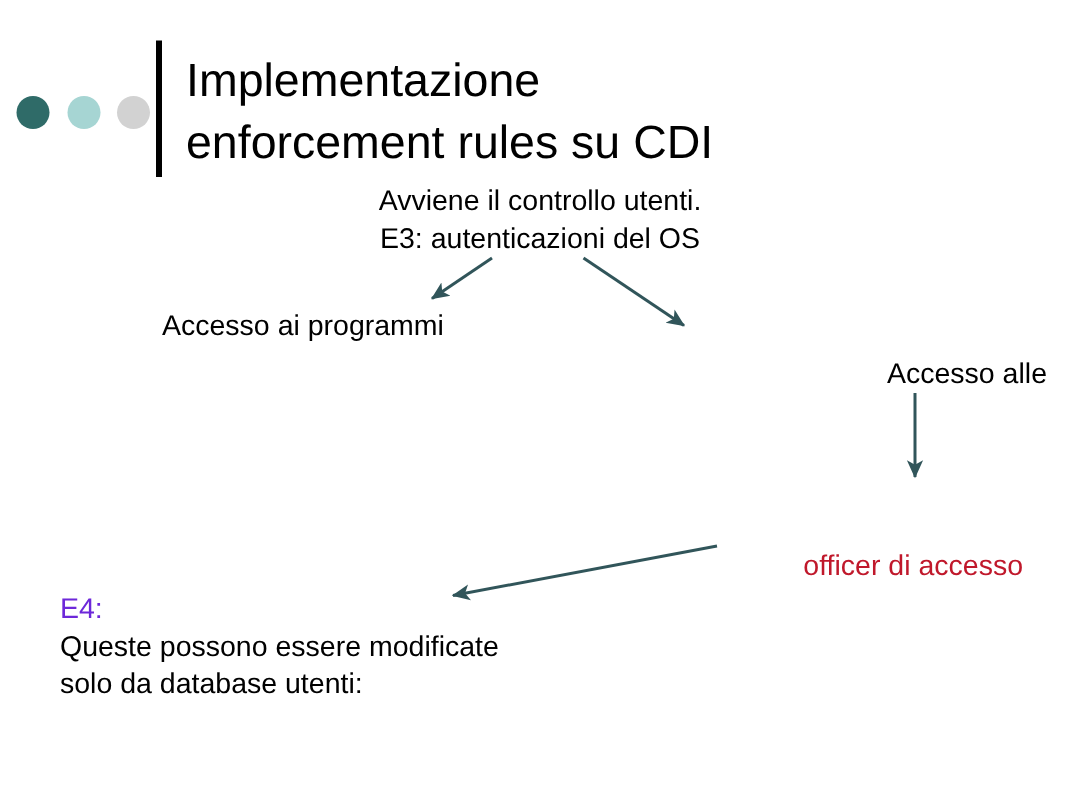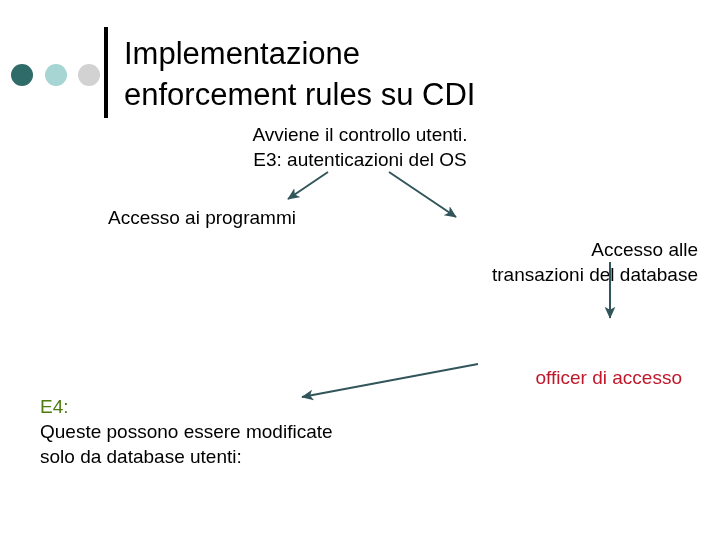--- a/index.html
+++ b/index.html
@@ -114,25 +114,25 @@
 
   <div id="title-rule" style="background: rgb(0, 0, 0);"></div>
 
   <div id="slide-title">Implementazione
 enforcement rules su CDI</div>
 
   <div class="txt" id="subtitle-block"><span>Avviene il controllo utenti.</span><br><span class="red" style="color: #000000;">E3</span><span>: autenticazioni del OS</span></div>
 
   <div class="txt" id="node-programmi"><span>Accesso ai programmi</span></div>
 
-  <div class="txt" id="node-transazioni"><span>Accesso alle</span><br><span>transazioni del database</span></div>
+  <div class="txt" id="node-transazioni"><span>Accesso alle</span><br></div>
 
   <div class="txt" id="node-accordo"><br><span class="red" style="color: rgb(192, 24, 43);">officer di accesso</span></div>
 
-  <div class="txt" id="node-e4"><span class="red" style="color: #4d7c0f;">E4:</span><br><span>Queste possono essere modificate</span><br><span>solo da database utenti:</span><br></div>
+  <div class="txt" id="node-e4"><span class="red" style="color: #6d28d9;">E4:</span><br><span>Queste possono essere modificate</span><br><span>solo da database utenti:</span><br></div>
 
   <svg id="arrow-layer" viewBox="0 0 720 540">
     <defs>
       <marker id="ah" markerWidth="7" markerHeight="7" refX="5.6" refY="3" orient="auto" markerUnits="strokeWidth">
         <path d="M0,0.3 L6,3 L0,5.7 L1.5,3 Z" fill="#31555A"></path>
       </marker>
     </defs>
     <line x1="328" y1="172" x2="288" y2="199" stroke="#31555A" stroke-width="2" marker-end="url(#ah)"></line>
     <line x1="389" y1="172" x2="456" y2="217" stroke="#31555A" stroke-width="2" marker-end="url(#ah)"></line>
     <line x1="610" y1="262" x2="610" y2="318" stroke="#31555A" stroke-width="2" marker-end="url(#ah)"></line>

